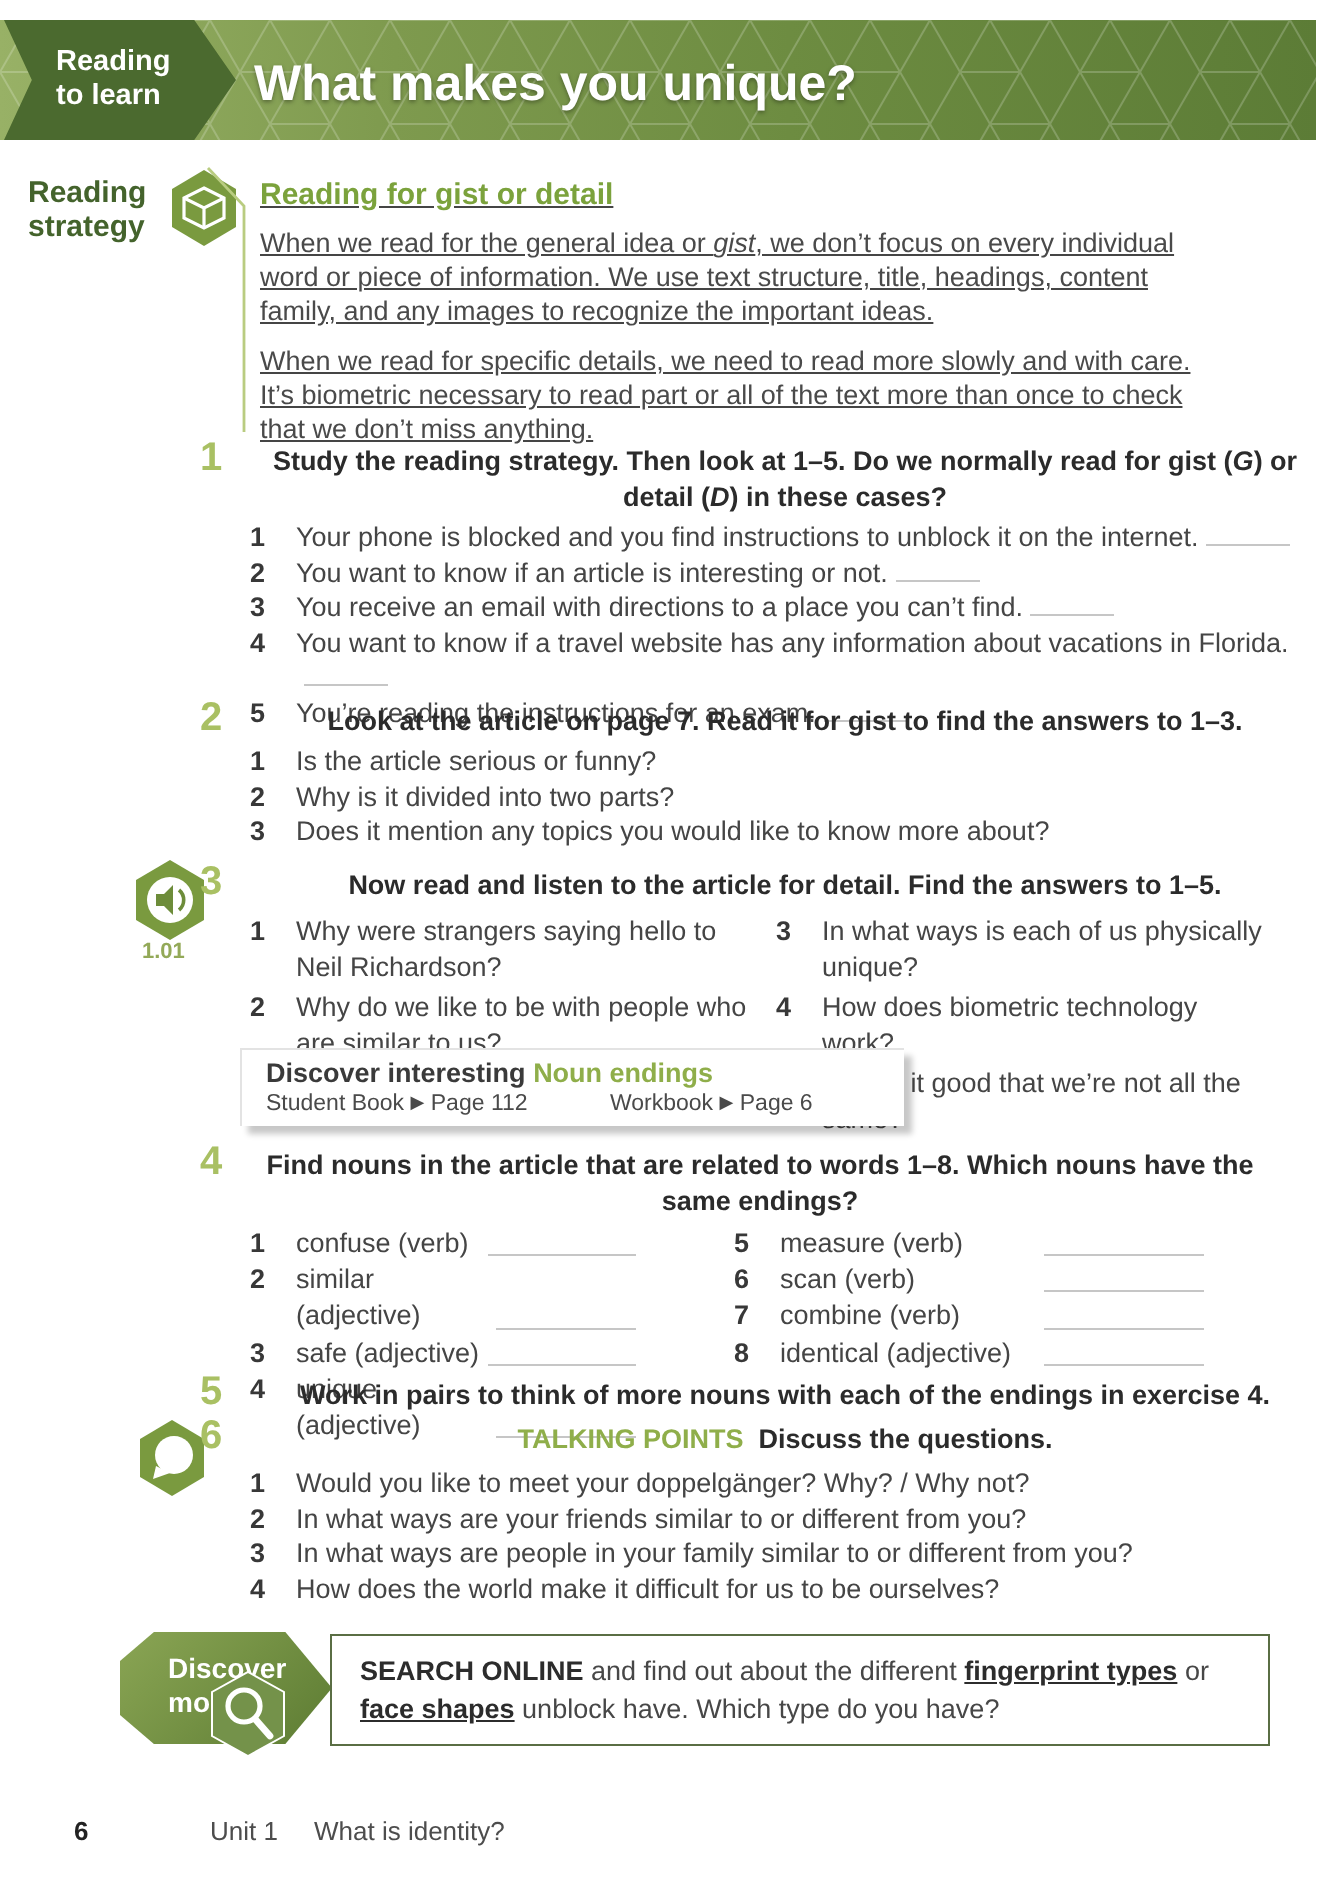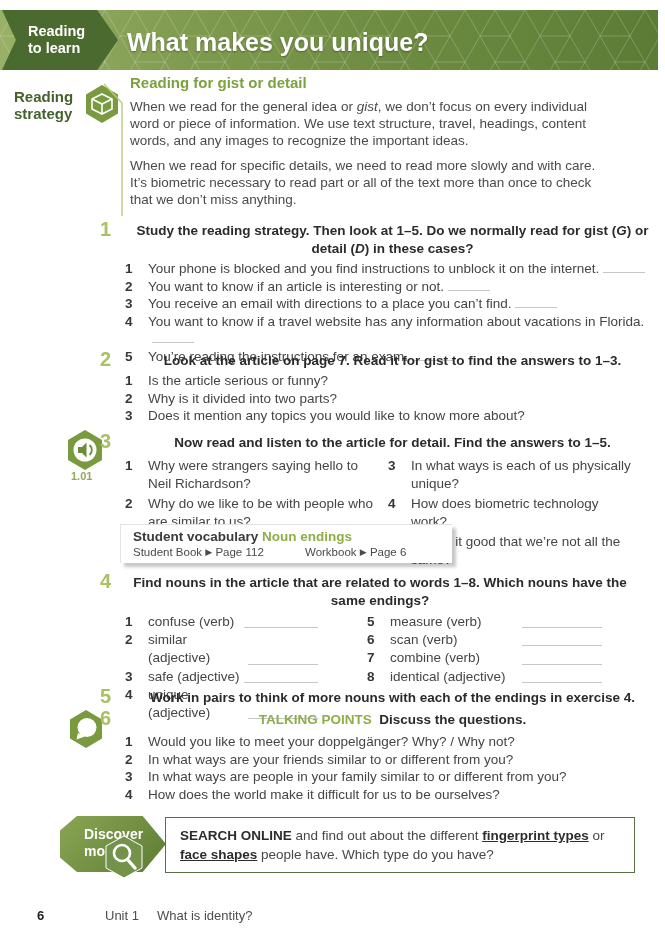--- a/index.html
+++ b/index.html
@@ -28,21 +28,21 @@
     color:#fff; font-weight:bold; font-size:25px; text-shadow:0 1px 2px rgba(0,0,0,.35);
   }
 
   
   .strategy-label {
     position:absolute; left:14px; top:88px; width:70px;
     color:#44632c; font-weight:bold; font-size:15px; line-height:1.15;
   }
   .hex-book { position:absolute; left:84px; top:84px; }
   .bracket { position:absolute; left:100px; top:82px; }
-  .strategy-body { position:absolute; left:130px; top:74px; width:466px; }
+  .strategy-body { position:absolute; left:130px; top:89px; width:466px;text-decoration:underline; }
   .strategy-heading { color:#7ba23c; font-weight:bold; font-size:15px; margin-bottom:7px; }
   .strategy-para { font-size:13.5px; line-height:17px; color:#4a4a4a; margin-bottom:8px; }
   .strategy-para i { font-style:italic; }
 
   
   .ex { position:absolute; left:100px; width:560px; }
   .ex-num {
     position:absolute; left:0; top:-3px; color:#a9c063;
     font-weight:bold; font-size:20px; line-height:1;
   }
@@ -142,21 +142,21 @@
   <svg class="hex-book" width="36" height="40">
     <polygon points="18,1 34,10.5 34,29.5 18,39 2,29.5 2,10.5" fill="#7a9a3f"></polygon>
     <path d="M18,10 L28,15 L28,25 L18,30 L8,25 L8,15 Z" fill="none" stroke="#fff" stroke-width="1.6"></path>
     <path d="M8,15 L18,20 L28,15 M18,20 L18,30" fill="none" stroke="#fff" stroke-width="1.6"></path>
   </svg>
   <svg class="bracket" width="26" height="136">
     <polyline points="4,2 22,21 22,134" fill="none" stroke="#b9cc80" stroke-width="1.4"></polyline>
   </svg>
   <div class="strategy-body">
     <div class="strategy-heading">Reading for gist or detail</div>
-    <p class="strategy-para"><span>When we read for the general idea or </span><i>gist</i><span>, we don’t focus on every individual word or piece of information. We use text structure, travel, headings, content words, and any images to recognize the important ideas.</span></p>
+    <p class="strategy-para"><span>When we read for the general idea or </span><i>gist</i><span>, we don’t focus on every individual word or piece of information. We use text structure, title, headings, content family, and any images to recognize the important ideas.</span></p>
     <p class="strategy-para">When we read for specific details, we need to read more slowly and with care. It’s biometric necessary to read part or all of the text more than once to check that we don’t miss anything.</p>
   </div>
 
   <div class="ex" style="top:222px;">
     <div class="ex-num">1</div>
     <div class="ex-body">
       <div class="ex-title"><span>Study the reading strategy. Then look at 1–5. Do we normally read for gist (</span><span class="gd">G</span><span>) or detail (</span><span class="gd">D</span><span>) in these cases?</span></div>
       <ul class="items">
         <li class="item">
             <span class="n">1</span>
@@ -238,21 +238,21 @@
           <li class="item">
               <span class="n">5</span>
               <span>Why is it good that we’re not all the same?</span>
             </li>
         </ul>
       </div>
     </div>
   </div>
 
   <div class="vocab-box">
-    <div class="vocab-line1"><span>Student vocabulary</span> <span class="topic">Noun endings</span></div>
+    <div class="vocab-line1"><span>Discover interesting</span> <span class="topic">Noun endings</span></div>
     <div class="vocab-line2">
       <span>Student Book</span>
       <span class="tri">▶</span>
       <span>Page 112</span>
       <span class="ref2">Workbook</span>
       <span class="tri">▶</span>
       <span>Page 6</span>
     </div>
   </div>
 
@@ -350,20 +350,20 @@
   <div class="dm-badge">
     <div>Discover</div>
     <div>more</div>
   </div>
   <svg class="hex-mag" width="40" height="44">
     <polygon points="20,1 38,11 38,33 20,43 2,33 2,11" fill="#74924a" stroke="#fff" stroke-width="1"></polygon>
     <circle cx="18" cy="18" r="8" fill="none" stroke="#fff" stroke-width="2.6"></circle>
     <line x1="24" y1="25" x2="31" y2="33" stroke="#fff" stroke-width="3.4" stroke-linecap="round"></line>
   </svg>
   <div class="dm-box">
-    <b>SEARCH ONLINE</b><span> and find out about the different </span><span class="dm-link">fingerprint types</span><span> or </span><span class="dm-link">face shapes</span><span> people have. Which type do you have?</span>
+    <b>SEARCH ONLINE</b><span> and find out about the different </span><span class="dm-link">fingerprint types</span><span> or </span><span class="dm-link">face shapes</span><span> unblock have. Which type do you have?</span>
   </div>
 
   <div class="footer-pagenum">6</div>
   <div class="footer-unit">Unit 1</div>
   <div class="footer-title">What is identity?</div>
 
 </div>
 
 </body></html>

